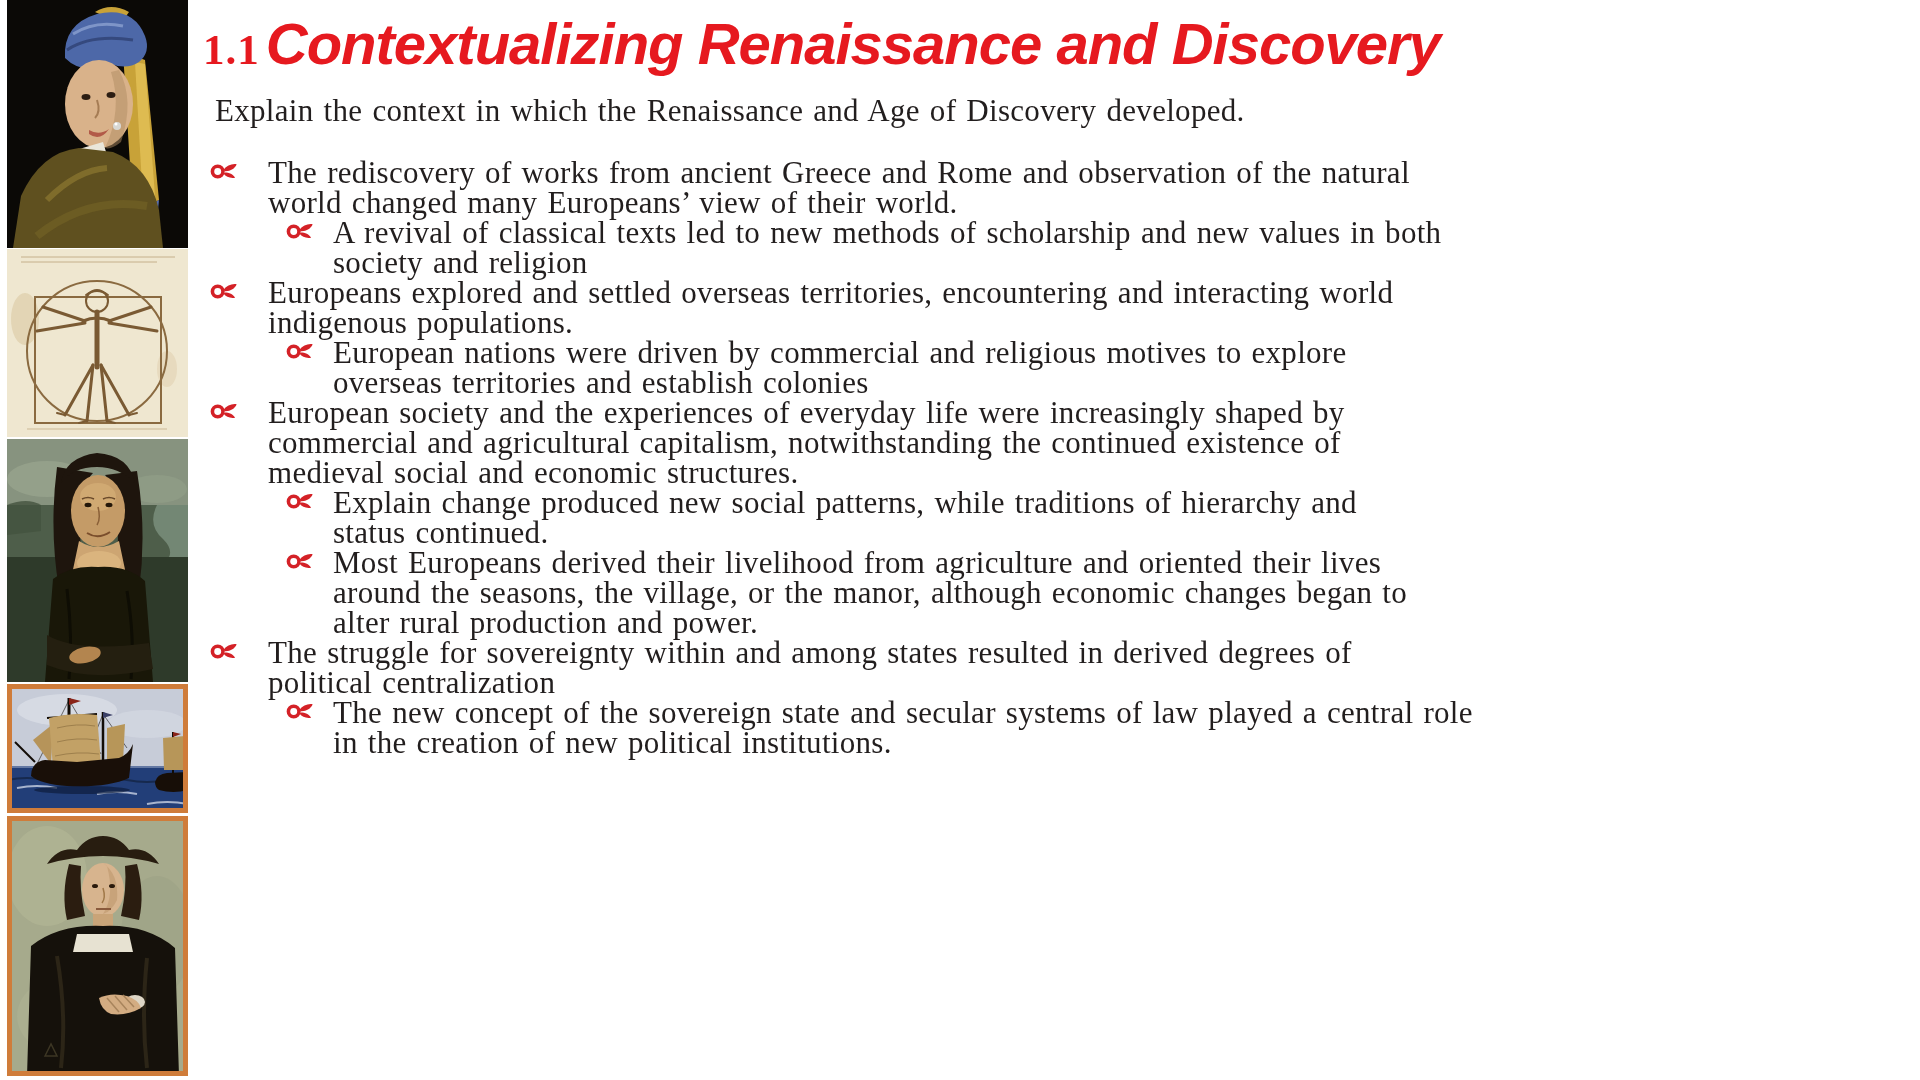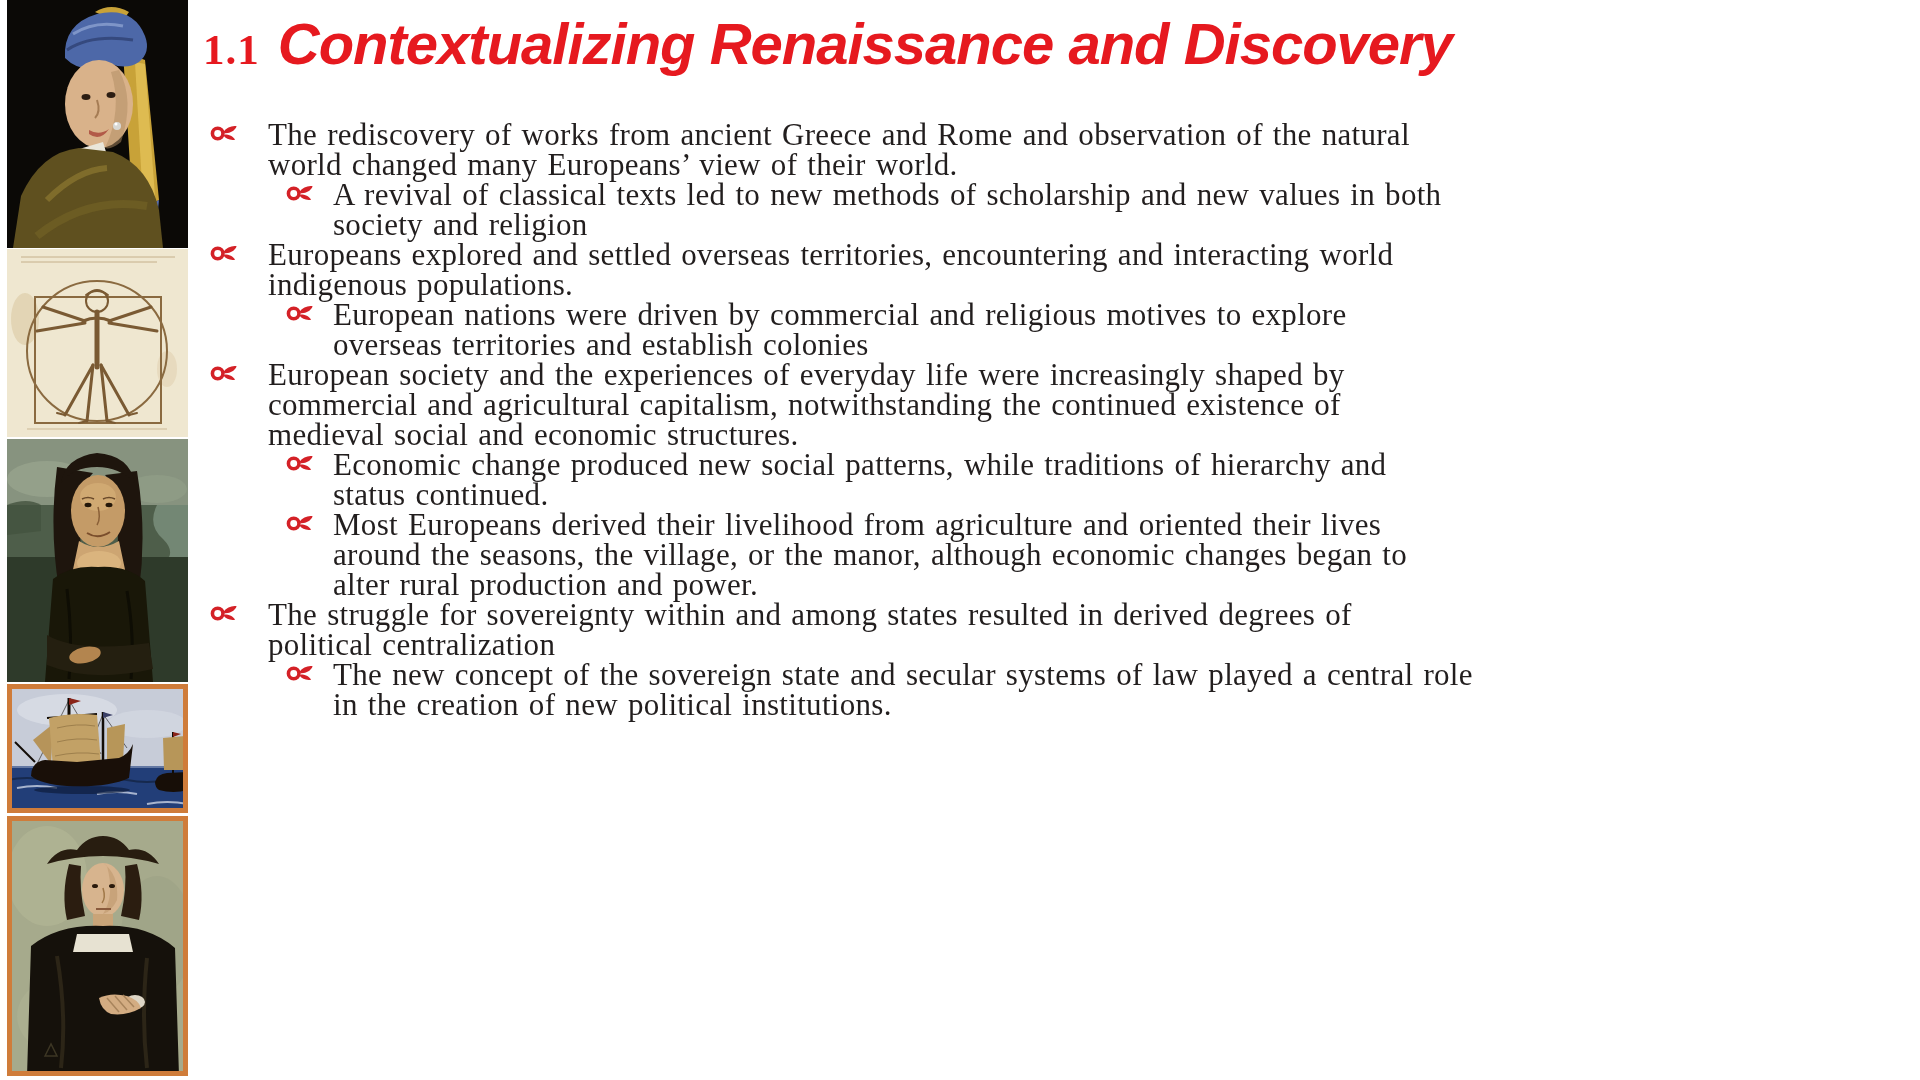--- a/index.html
+++ b/index.html
@@ -14,21 +14,21 @@
   .sidebar figure{margin:0;position:absolute;left:7px;width:181px;display:block;}
   .sidebar svg{display:block;}
   .p-girl{top:0;}
   .p-vitruvian{top:249px;}
   .p-mona{top:439px;}
   .p-ships{top:684px;}
   .p-columbus{top:816px;}
   
   .content{position:absolute;left:203px;top:10px;width:1500px;}
   h1.title{
-    margin:0;display:flex;align-items:baseline;gap:18px;
+    margin:0;display:flex;align-items:baseline;gap:6px;
     color:#e6191f;height:80px;
   }
   .title-number{
     font-family:"Liberation Serif", serif;
     font-size:43px;font-weight:bold;letter-spacing:1px;
   }
   .title-text{
     font-family:Liberation Sans, sans-serif;
     font-size:58px;font-weight:bold;font-style:italic;letter-spacing:-1px;
     white-space:nowrap;
@@ -200,20 +200,21 @@
   </figure>
 
 </div>
 
 <div class="content">
   <h1 class="title">
     <span class="title-number">1.1</span>
     <span class="title-text">Contextualizing Renaissance and Discovery</span>
   </h1>
 
+  <p class="intro">Explain the context in which the Renaissance and Age of Discovery developed.</p>
 
   <ul class="bullets">
     <li class="l1">
       <span class="fl">
           <svg>
             <use href="#fleuron"></use>
           </svg>
         </span>
       <span class="txt">The rediscovery of works from ancient Greece and Rome and observation of the natural
 world changed many Europeans’ view of their world.</span>
@@ -254,21 +255,21 @@
       <span class="txt">European society and the experiences of everyday life were increasingly shaped by
 commercial and agricultural capitalism, notwithstanding the continued existence of
 medieval social and economic structures.</span>
     </li>
     <li class="l2">
       <span class="fl">
           <svg>
             <use href="#fleuron"></use>
           </svg>
         </span>
-      <span class="txt">Economic change produced new social patterns, while traditions of hierarchy and
+      <span class="txt">Explain change produced new social patterns, while traditions of hierarchy and
 status continued.</span>
     </li>
     <li class="l2">
       <span class="fl">
           <svg>
             <use href="#fleuron"></use>
           </svg>
         </span>
       <span class="txt">Most Europeans derived their livelihood from agriculture and oriented their lives
 around the seasons, the village, or the manor, although economic changes began to

